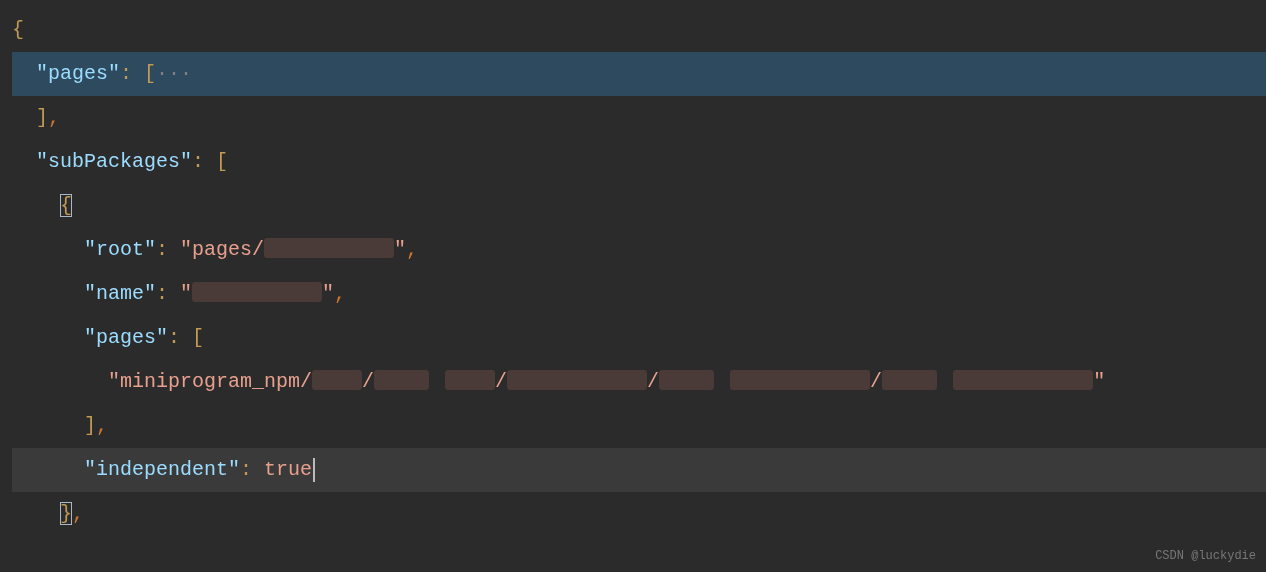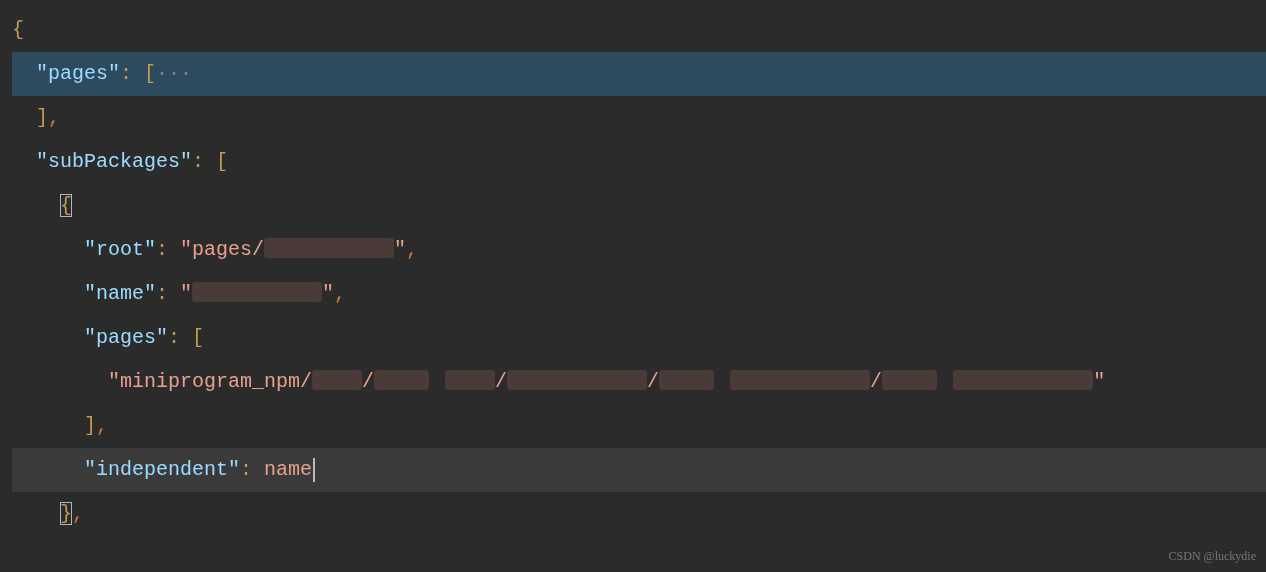--- a/index.html
+++ b/index.html
@@ -59,21 +59,21 @@
     background: #bbb;
     vertical-align: middle;
     margin-left: 1px;
   }
   .watermark {
     position: absolute;
     right: 10px;
     bottom: 6px;
     color: #777;
     font-size: 12px;
-    font-family: Liberation Serif, serif;
+    font-family: Liberation Mono, monospace;
   }
 </style>
 </head>
 <body>
 
 <div class="editor">
 
   <div class="line"><span class="brace">{</span></div>
 
   <div class="line hl-pages">  <span class="key">"pages"</span><span class="colon">:</span> <span class="bracket">[</span><span class="fold">···</span></div>
@@ -87,19 +87,19 @@
   <div class="line">      <span class="key">"root"</span><span class="colon">:</span> <span class="string">"pages/</span><span class="redact" style="width:130px"></span><span class="string">"</span><span class="comma">,</span></div>
 
   <div class="line">      <span class="key">"name"</span><span class="colon">:</span> <span class="string">"</span><span class="redact" style="width:130px"></span><span class="string">"</span><span class="comma">,</span></div>
 
   <div class="line">      <span class="key">"pages"</span><span class="colon">:</span> <span class="bracket">[</span></div>
 
   <div class="line">        <span class="string">"miniprogram_npm/</span><span class="redact" style="width:50px"></span><span class="string">/</span><span class="redact" style="width:55px"></span><span class="redact" style="width:50px;margin-left:16px"></span><span class="string">/</span><span class="redact" style="width:140px"></span><span class="string">/</span><span class="redact" style="width:55px"></span><span class="redact" style="width:140px;margin-left:16px"></span><span class="string">/</span><span class="redact" style="width:55px"></span><span class="redact" style="width:140px;margin-left:16px"></span><span class="string">"</span></div>
 
   <div class="line">      <span class="bracket">]</span><span class="comma">,</span></div>
 
-  <div class="line hl-independent">      <span class="key">"independent"</span><span class="colon">:</span> <span class="bool">name</span><span class="cursor"></span></div>
+  <div class="line hl-independent">      <span class="key">"independent"</span><span class="colon">:</span> <span class="bool">true</span><span class="cursor"></span></div>
 
   <div class="line">    <span class="brace bracket-hl">}</span><span class="comma">,</span></div>
 
 </div>
 
 <div class="watermark">CSDN @luckydie</div>
 
 </body></html>

